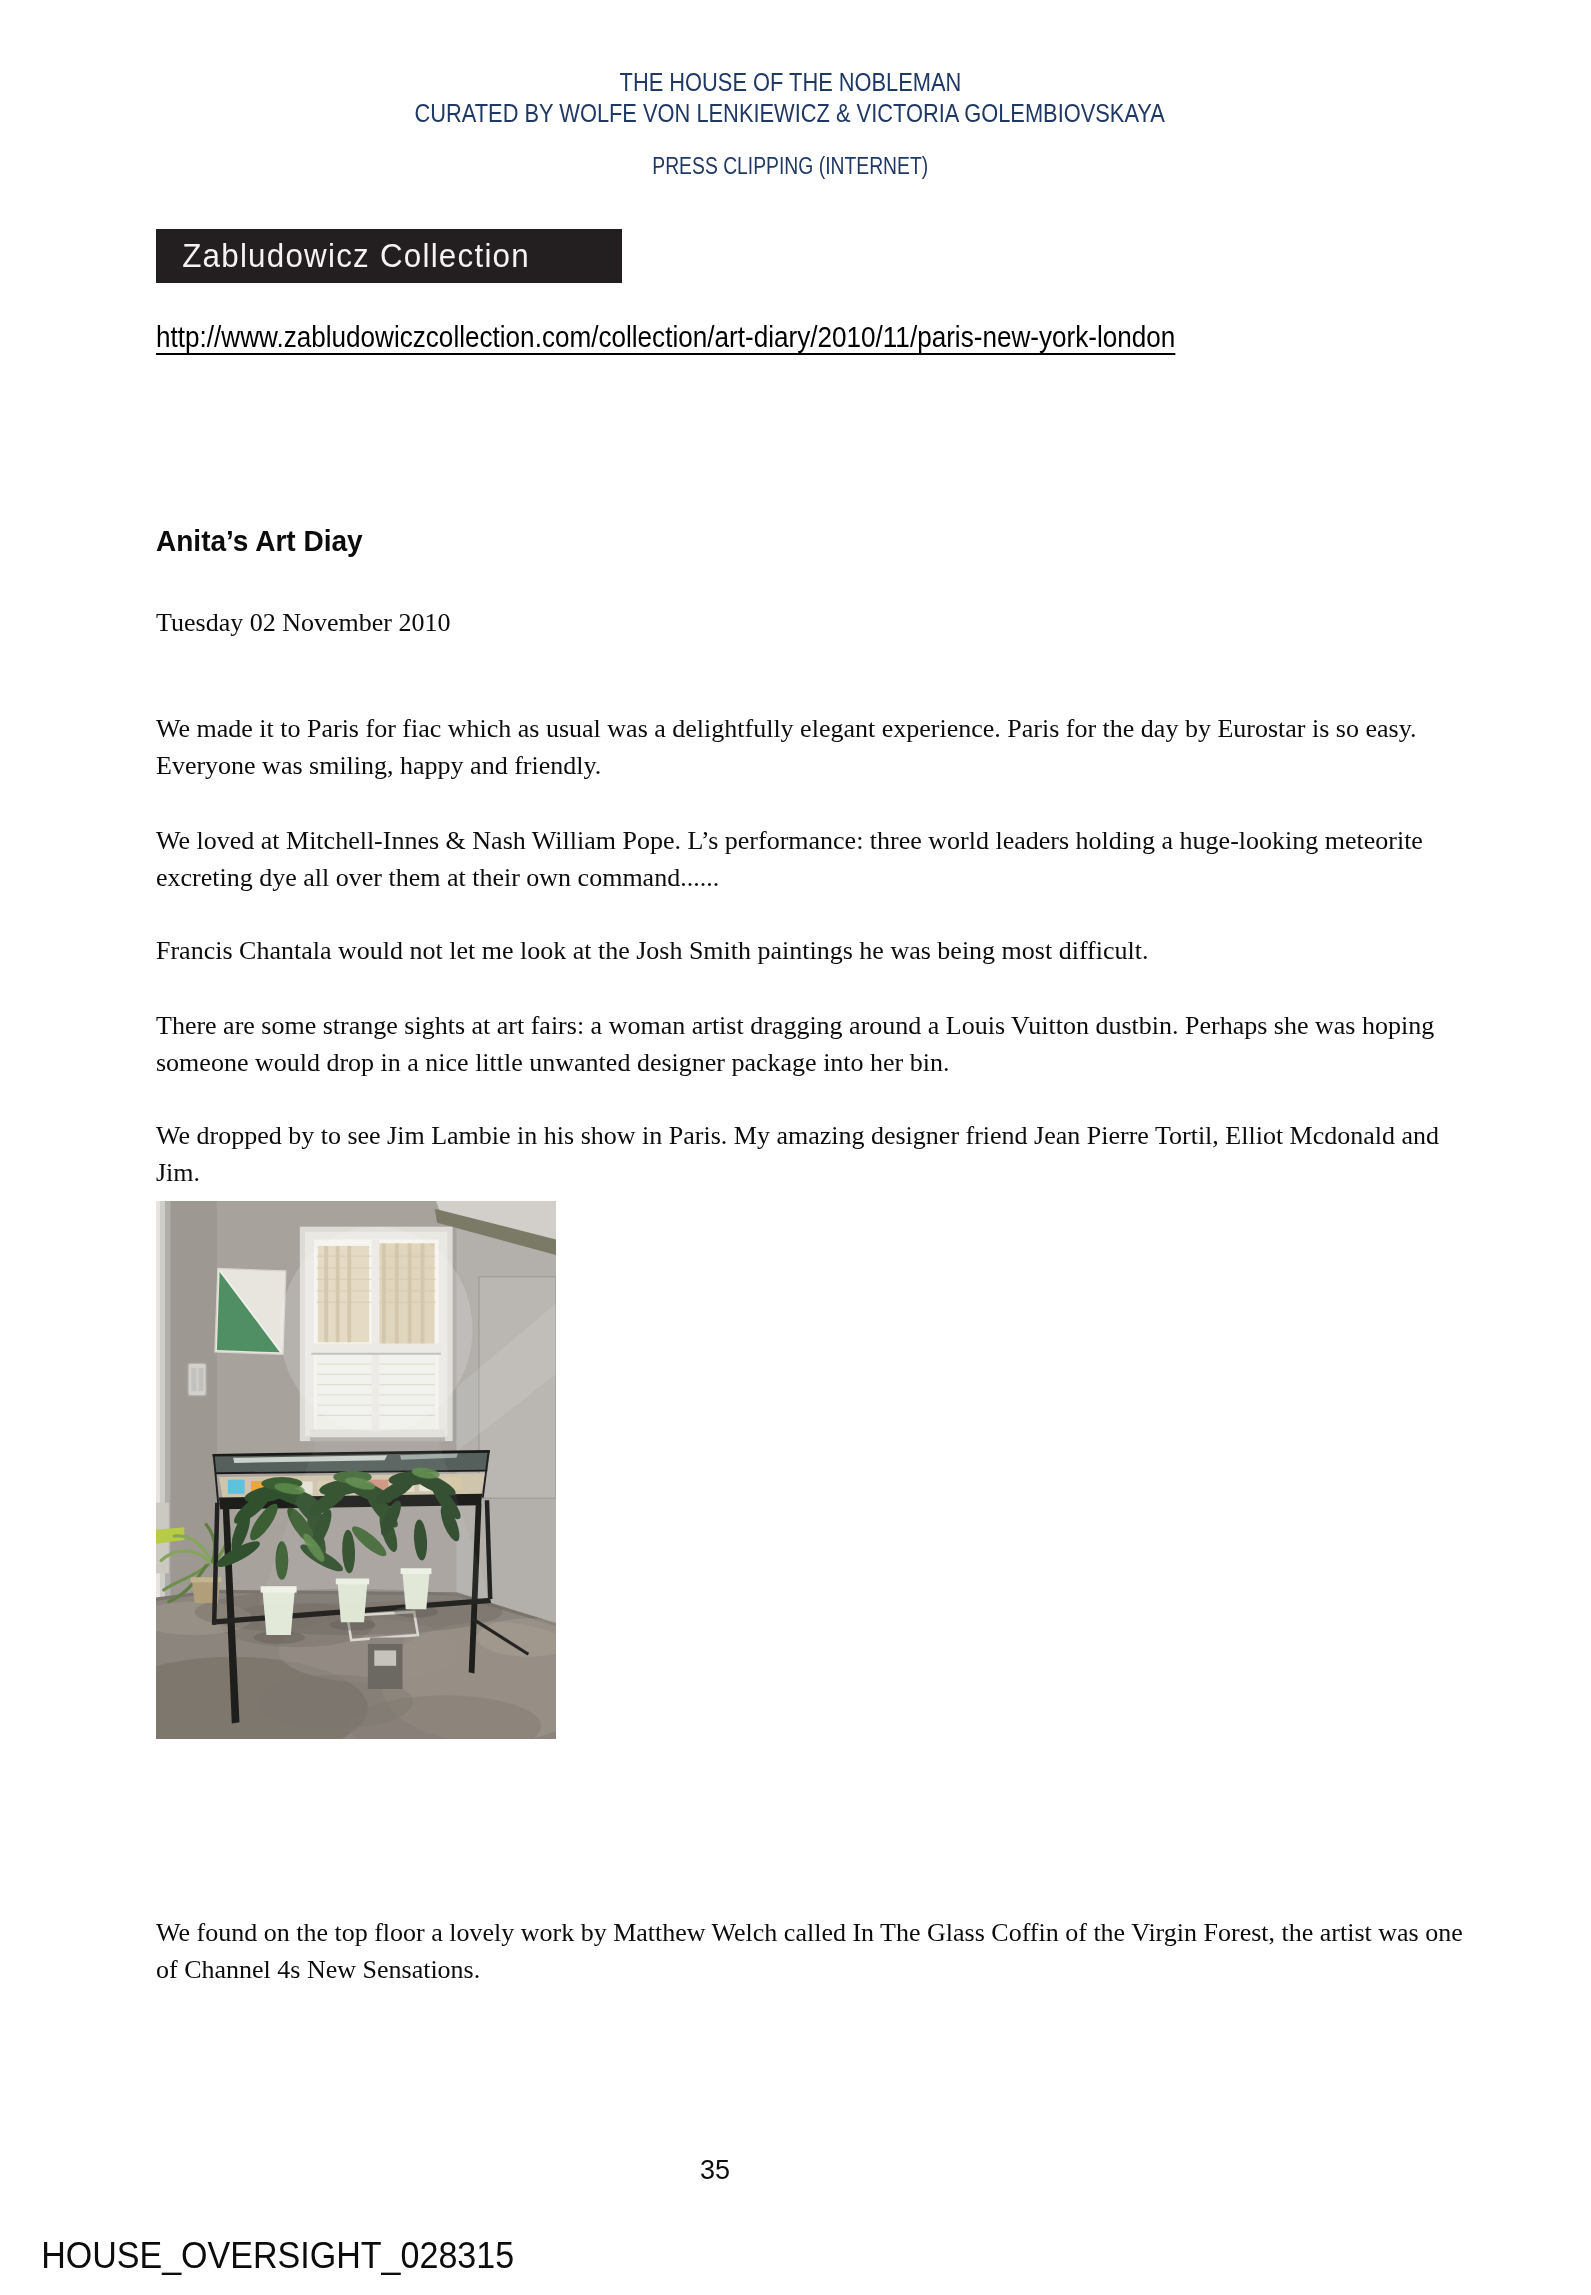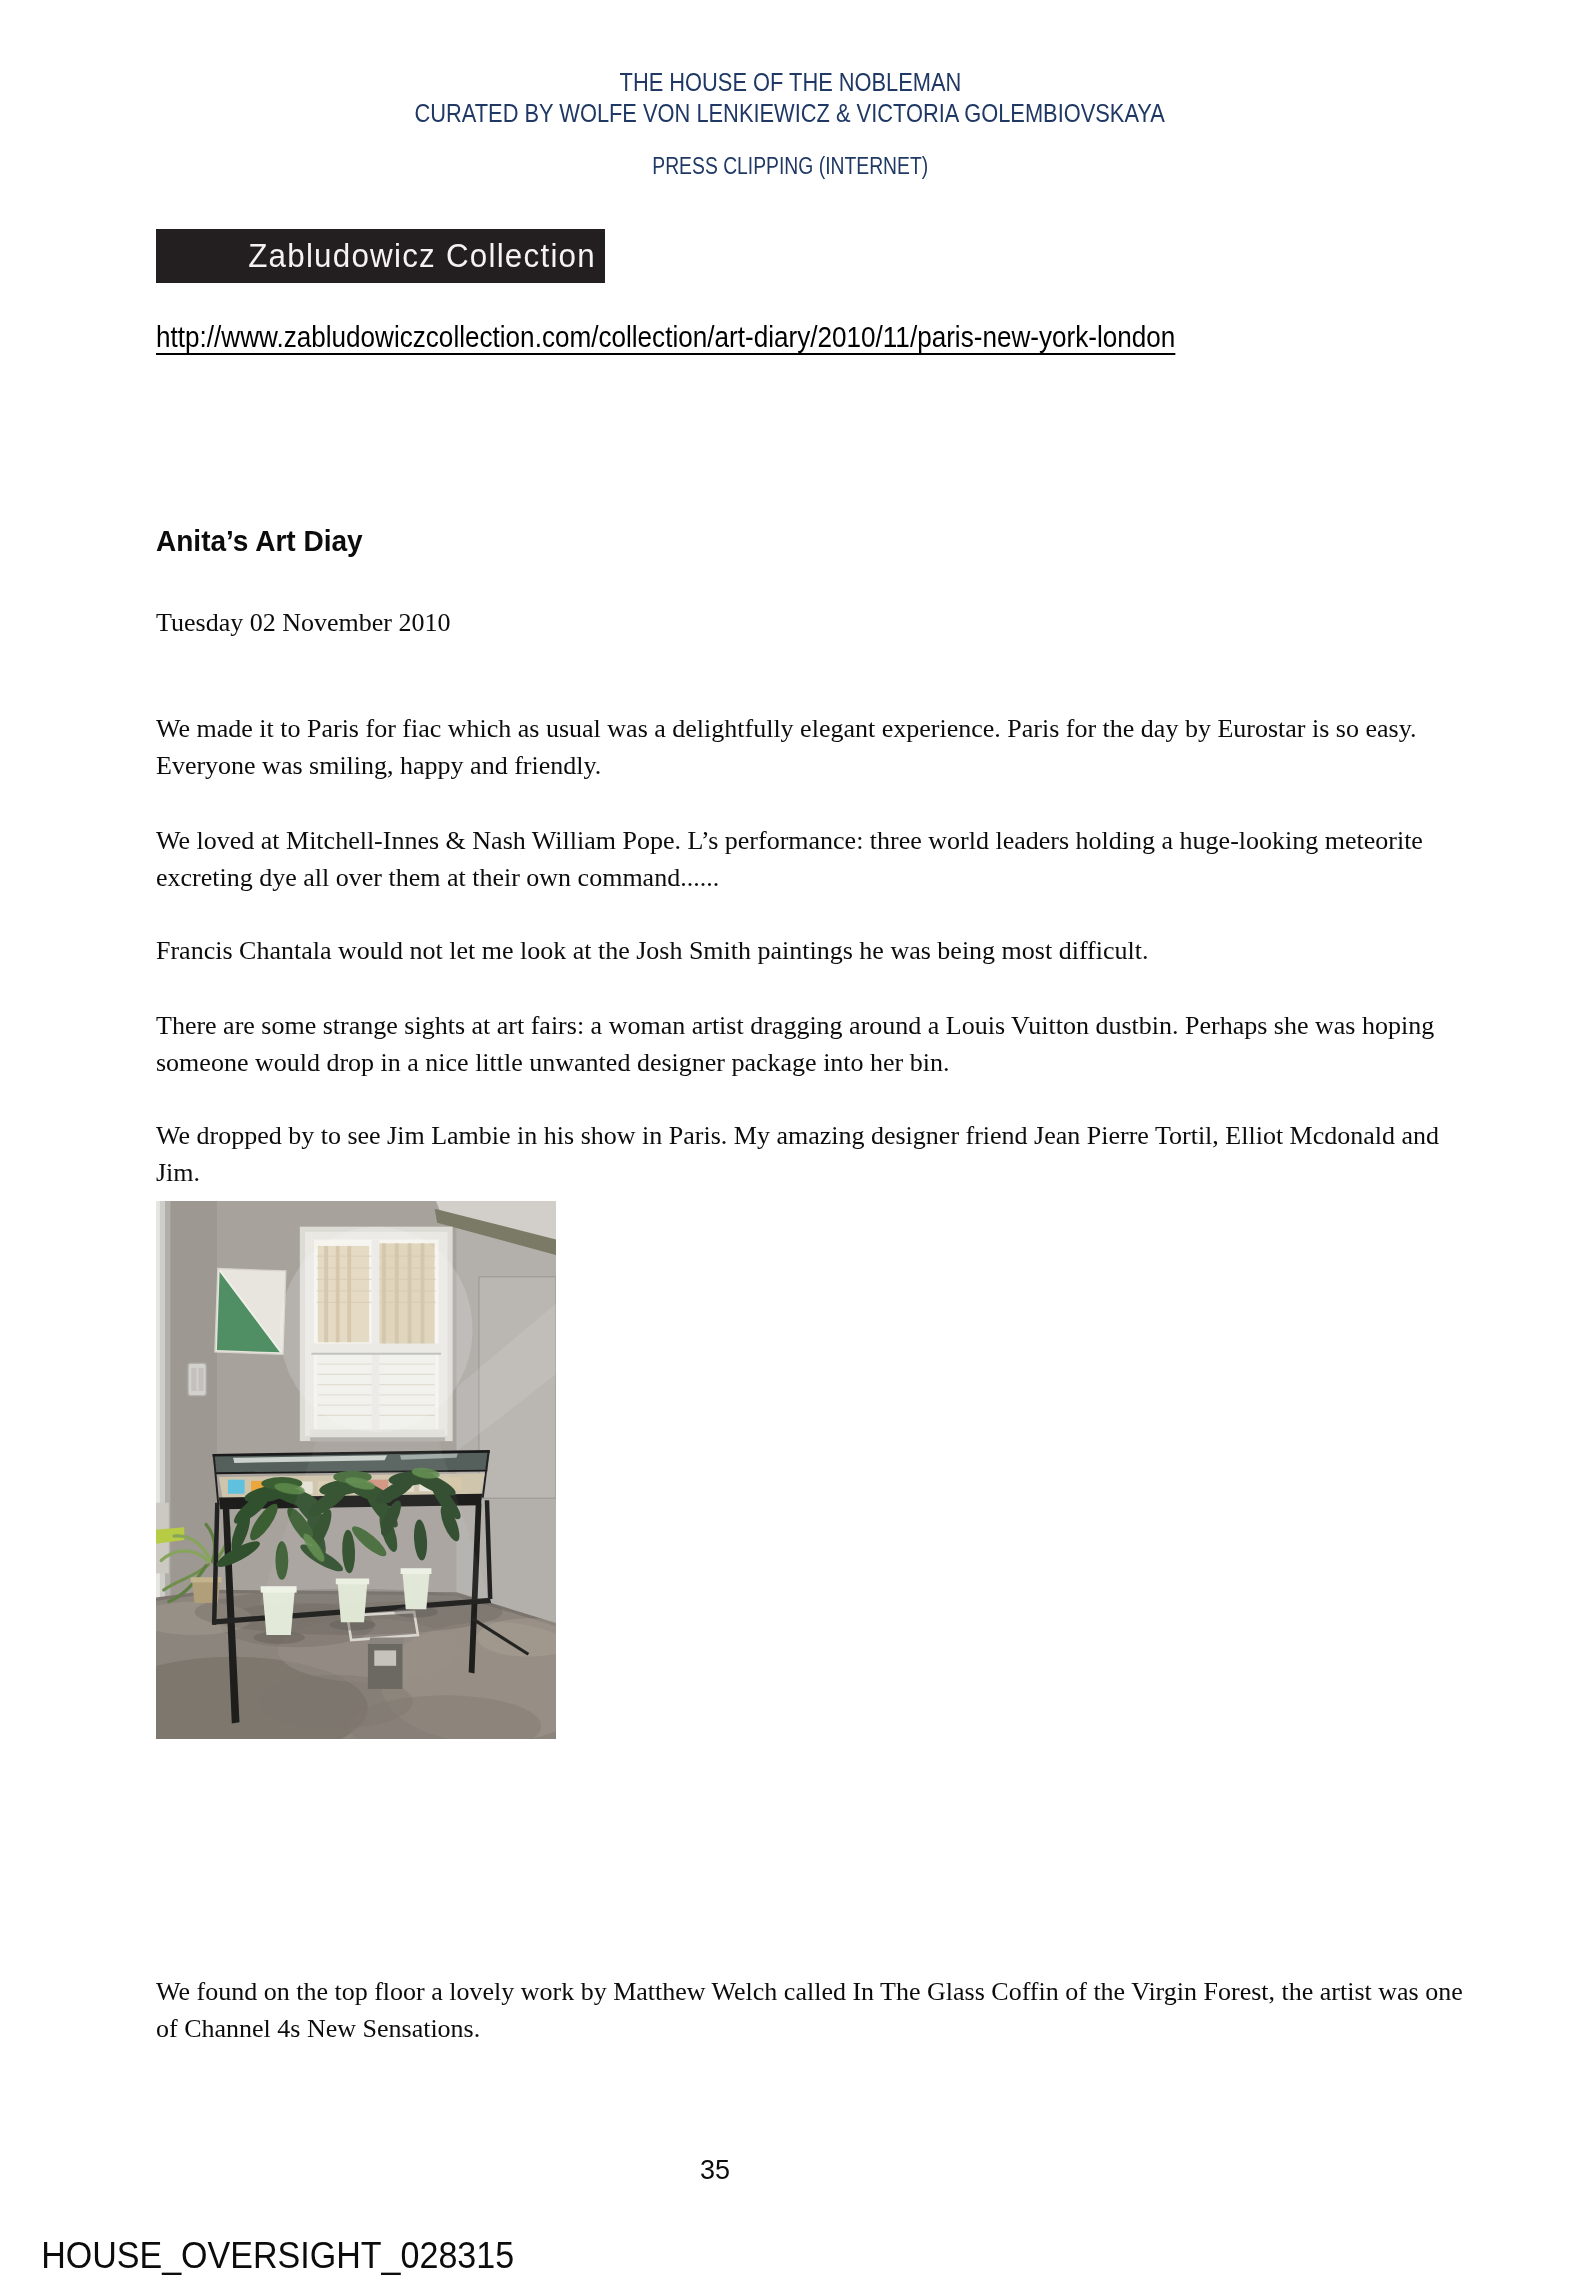--- a/index.html
+++ b/index.html
@@ -25,21 +25,21 @@
   .hdr-1{top:67px; font-size:26px;}
   .hdr-2{top:98px; font-size:26px;}
   .hdr-3{top:153px; font-size:23px;}
 
   
   .logo{
     position:absolute;
     left:156px; top:229px;
     width:449px; height:54px;
     background:#231f20;
-    display:flex; align-items:center; justify-content:flex-end;
+    display:flex; align-items:center; justify-content:flex-start;padding-left:17px;
   }
   .logo-text{
     font-family:"Liberation Sans", sans-serif;
     font-size:33px;
     letter-spacing:1.3px;
     color:#f4f2f2;
     transform:scaleX(0.95);
     white-space:nowrap;
   }
 
@@ -80,21 +80,21 @@
     width:1322px;
     font-size:26px;
     line-height:37px;
   }
   .p1{top:684px;}
   .p2{top:796px;}
   .p3{top:906px;}
   .p4{top:981px;}
   .p5{top:1091px;}
   .p6{top:1778px;}
-  .p7{top:1947px;}
+  .p7{top:1888px;}
 
   
   .photo{
     position:absolute;
     left:156px; top:1201px;
     width:400px; height:538px;
     overflow:hidden;
   }
   .photo svg{display:block;}
 

